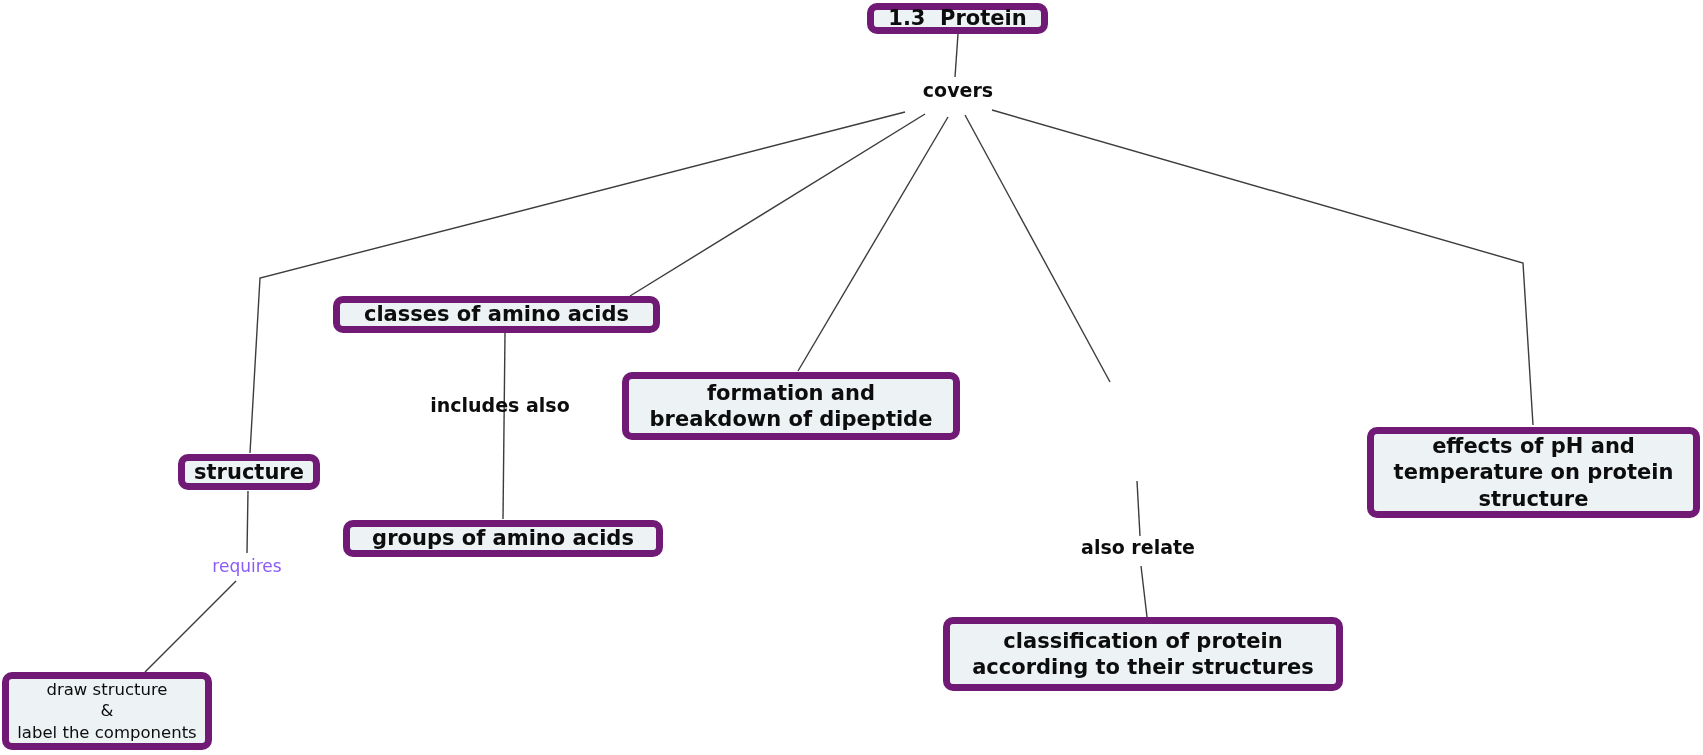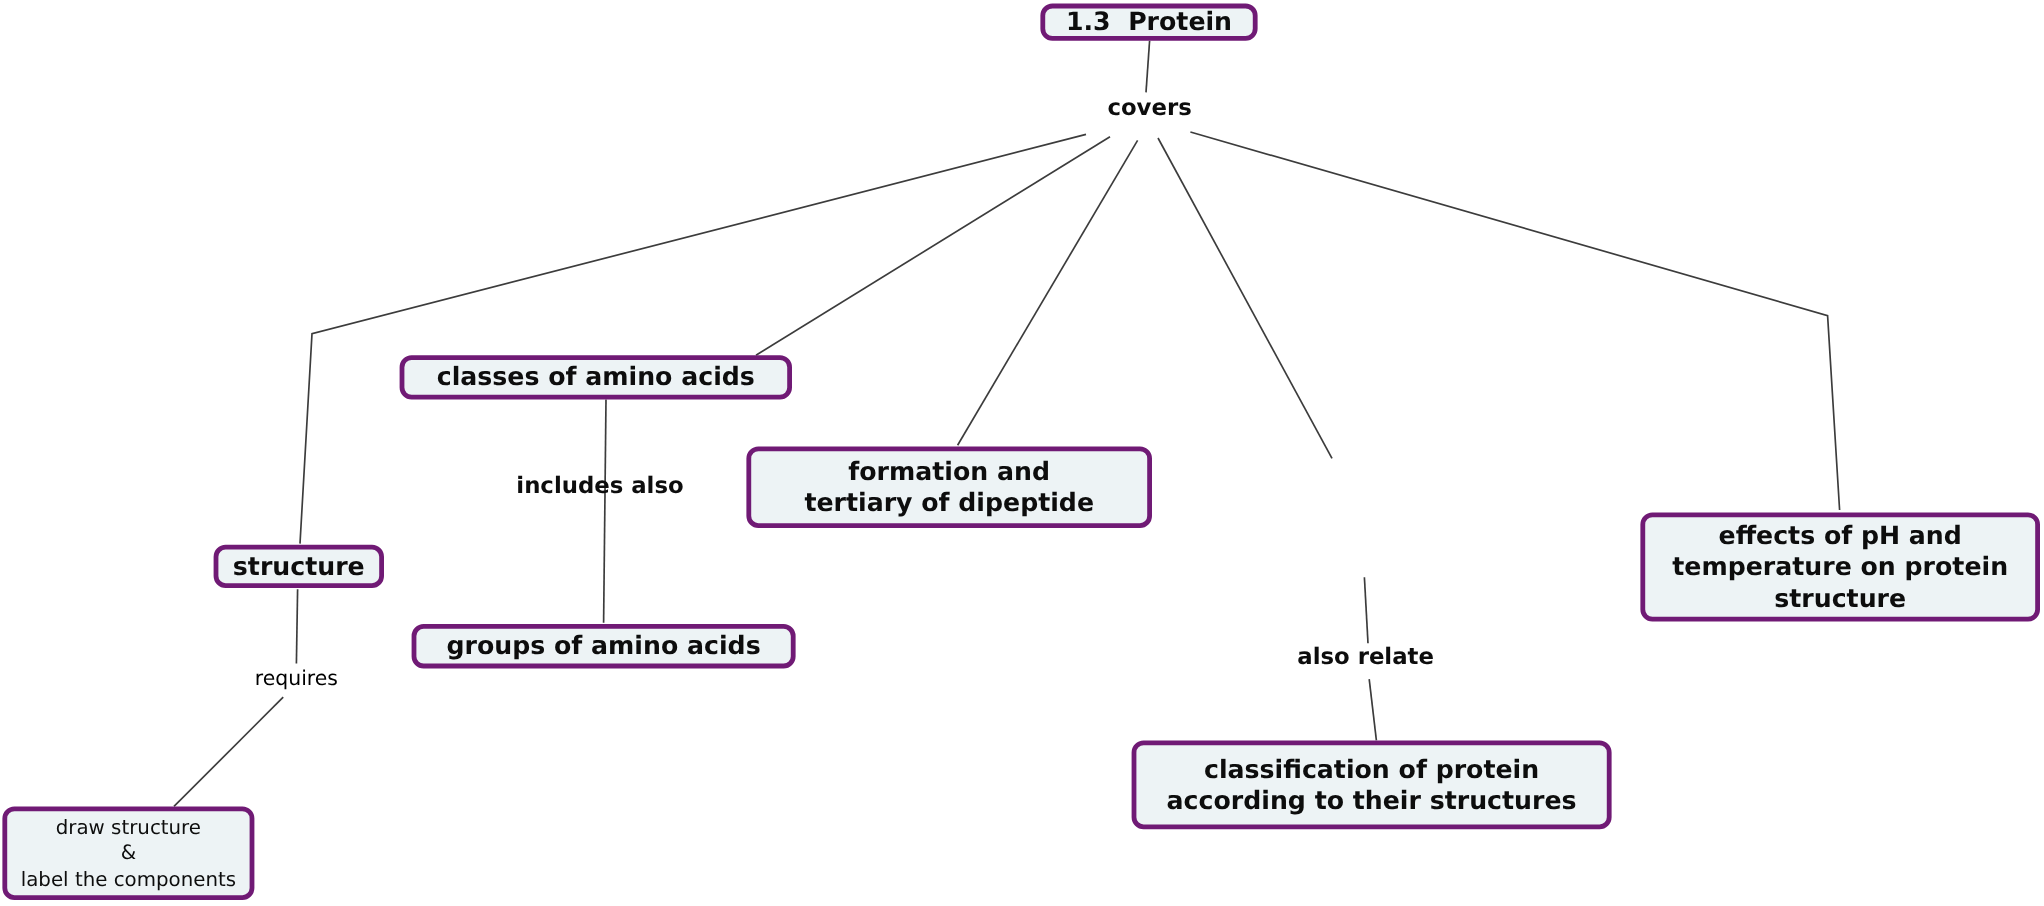--- a/index.html
+++ b/index.html
@@ -27,21 +27,21 @@
     stroke: #3c3c3c;
     stroke-width: 1.4;
   }
   .node {
     position: absolute;
     display: flex;
     align-items: center;
     justify-content: center;
     text-align: center;
     background: #edf3f5;
-    border: 4px solid #701a75;
+    border: 7px solid #701a75;
     border-radius: 10px;
     box-sizing: border-box;
     color: #0d0d0d;
     font-weight: bold;
     font-size: 21px;
     line-height: 1.26;
     padding: 1px 6px;
   }
   .node .node-label {
     white-space: pre-wrap;
@@ -55,21 +55,21 @@
     position: absolute;
     text-align: center;
     color: #0d0d0d;
     font-weight: bold;
     font-size: 19px;
     white-space: pre;
   }
   .link-label.plain {
     font-weight: normal;
     font-size: 17px;
-    color: #000000;
+    color: #8b5cf6;
   }
 </style>
 </head>
 <body>
 
 <div class="canvas">
 
   <svg class="links">
     <polyline points="958,34 955,77"></polyline>
     <polyline points="905,112 260,278 250,453"></polyline>
@@ -95,21 +95,21 @@
   </div>
 
   <div class="link-label" style="left:410px; top:394px; width:180px;">includes also</div>
 
   <div class="node" style="left:343px; top:520px; width:320px; height:37px;">
     <span class="node-label">groups of amino acids</span>
   </div>
 
   <div class="node" style="left:622px; top:372px; width:338px; height:68px;">
     <span class="node-label">formation and
-tertiary of dipeptide</span>
+breakdown of dipeptide</span>
   </div>
 
 
   <div class="link-label" style="left:1058px; top:536px; width:160px;">also relate</div>
 
   <div class="node" style="left:943px; top:617px; width:400px; height:74px;">
     <span class="node-label">classification of protein
 according to their structures</span>
   </div>
 

